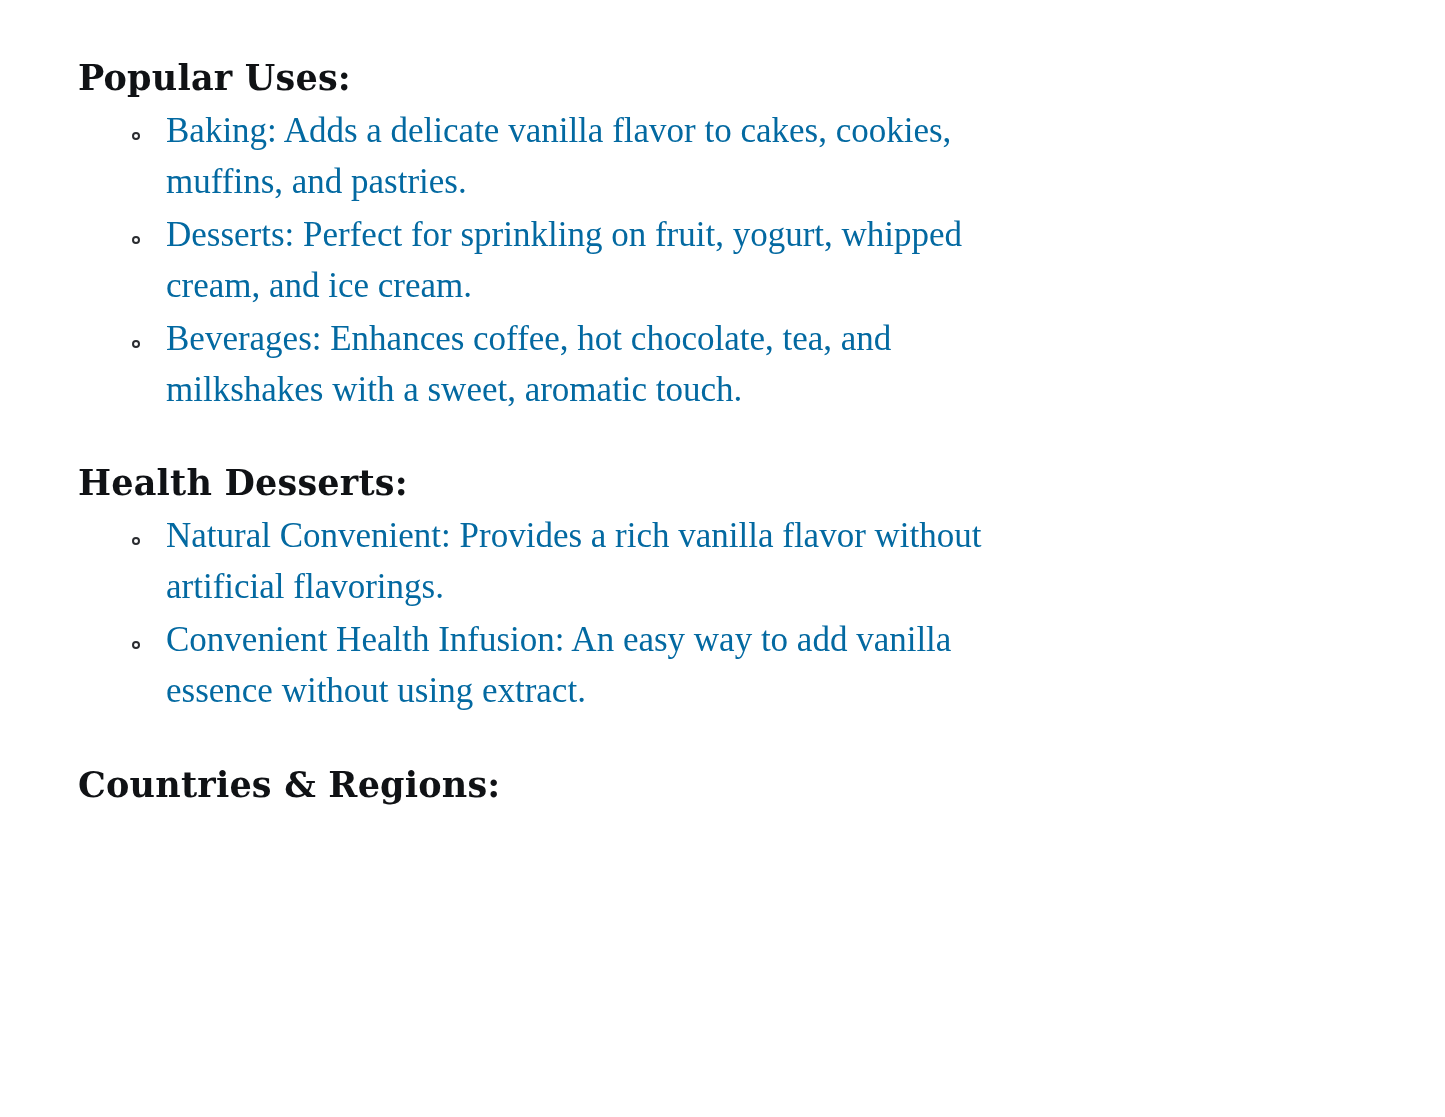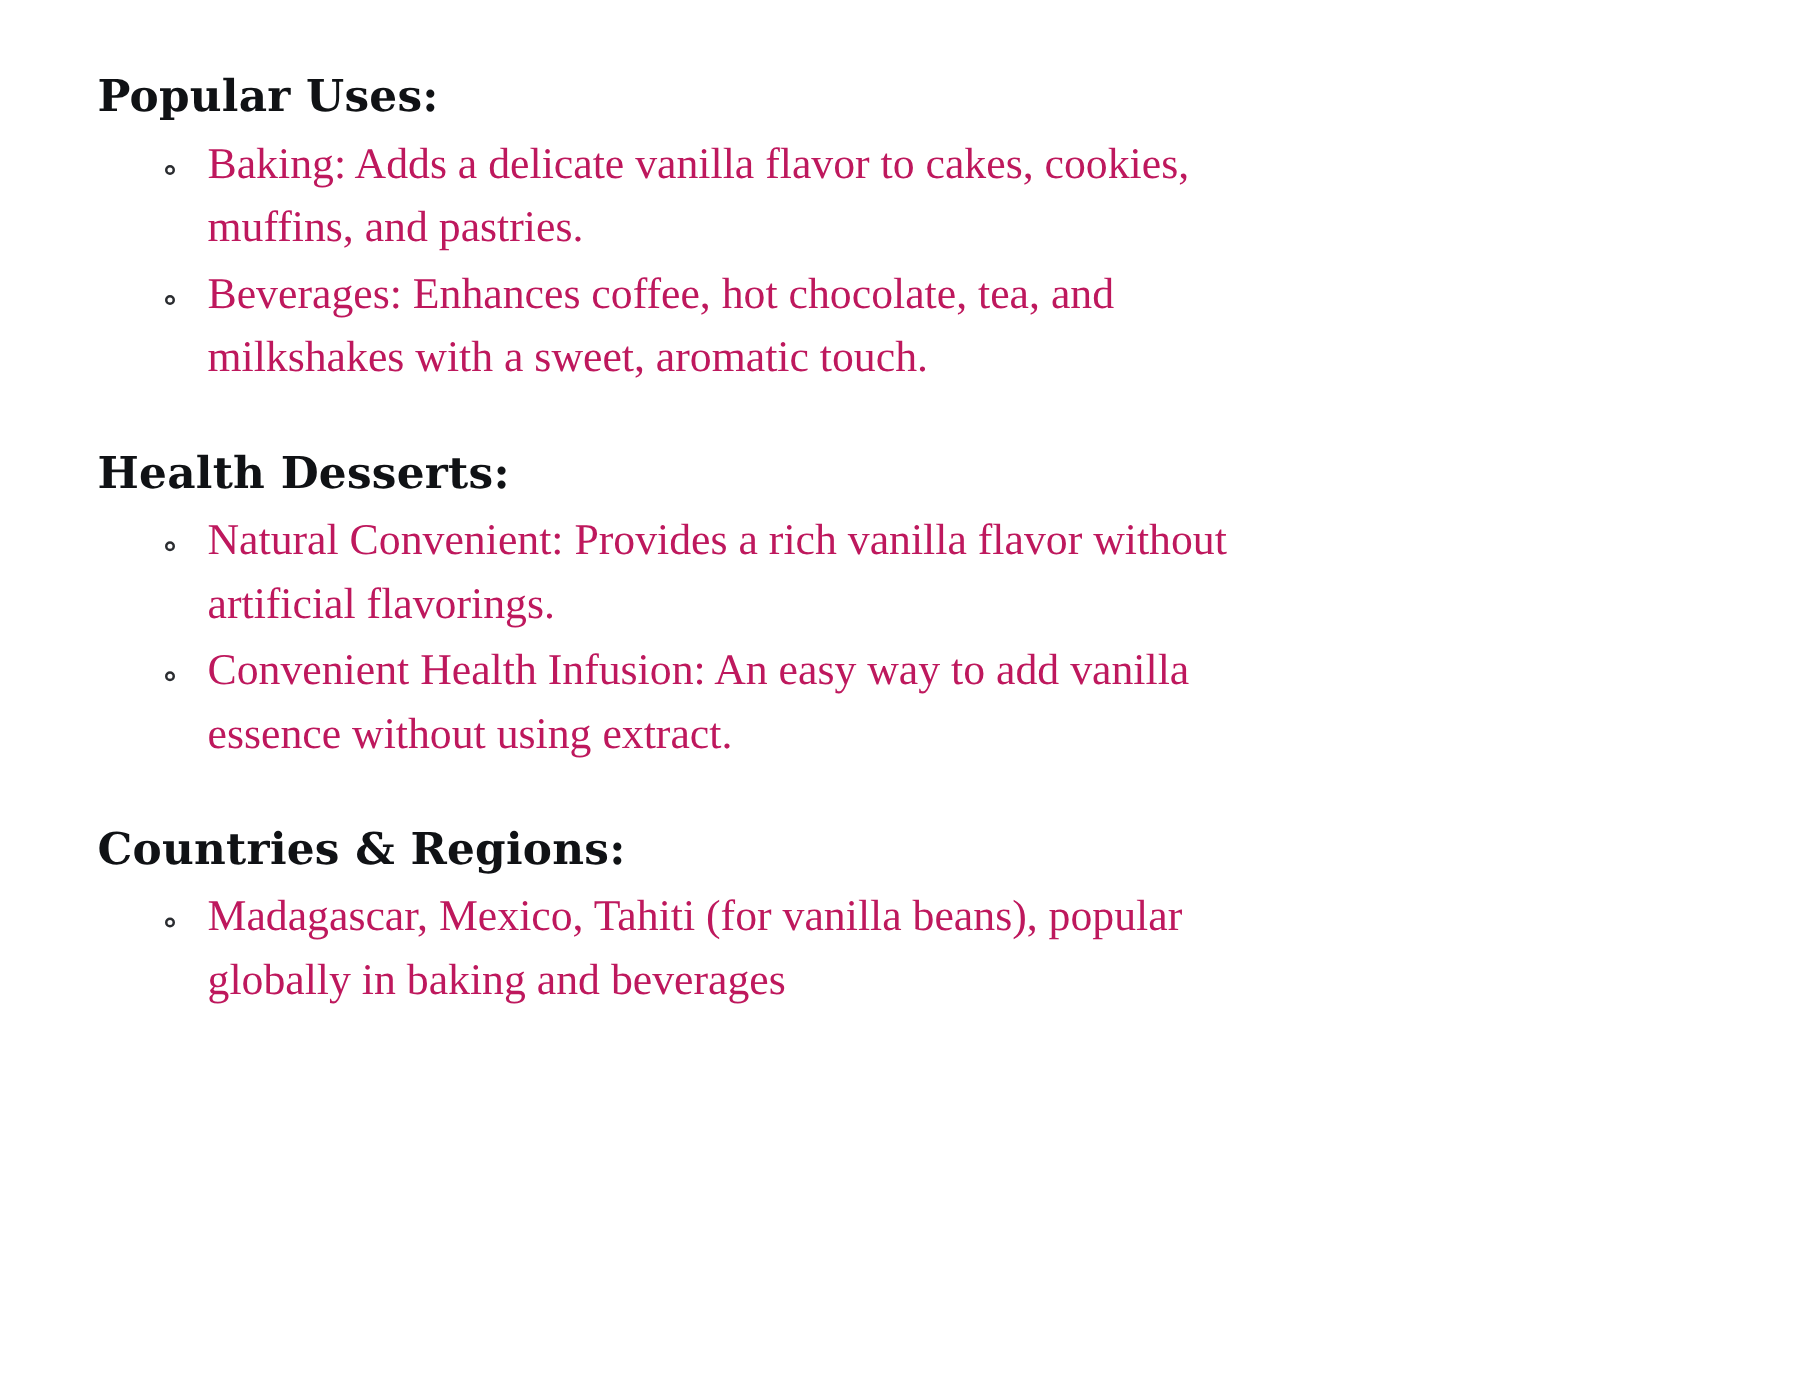--- a/index.html
+++ b/index.html
@@ -39,21 +39,21 @@
     list-style: none;
     margin: 0;
     padding: 0;
   }
   .bullet-item {
     position: relative;
     padding-left: 88px;
     font-family: "Liberation Serif", "DejaVu Serif", serif;
     font-size: 35px;
     line-height: 1.46;
-    color: #be185d;
+    color: #0369a1;
     margin: 0 0 2px 0;
   }
   .bullet-item::before {
     content: "";
     position: absolute;
     left: 54px;
     top: 27px;
     width: 8px;
     height: 8px;
     border: 2px solid #2a2c30;
@@ -63,32 +63,30 @@
 </style>
 </head>
 <body>
 
 <div class="page">
 
   <section class="section">
     <h2 class="section-heading">Popular Uses:</h2>
     <ul class="bullet-list">
       <li class="bullet-item">Baking: Adds a delicate vanilla flavor to cakes, cookies, muffins, and pastries.</li>
+      <li class="bullet-item">Desserts: Perfect for sprinkling on fruit, yogurt, whipped cream, and ice cream.</li>
       <li class="bullet-item">Beverages: Enhances coffee, hot chocolate, tea, and milkshakes with a sweet, aromatic touch.</li>
     </ul>
   </section>
 
   <section class="section">
     <h2 class="section-heading">Health Desserts:</h2>
     <ul class="bullet-list">
       <li class="bullet-item">Natural Convenient: Provides a rich vanilla flavor without artificial flavorings.</li>
       <li class="bullet-item">Convenient Health Infusion: An easy way to add vanilla essence without using extract.</li>
     </ul>
   </section>
 
   <section class="section">
     <h2 class="section-heading">Countries &amp; Regions:</h2>
-    <ul class="bullet-list">
-      <li class="bullet-item">Madagascar, Mexico, Tahiti (for vanilla beans), popular globally in baking and beverages</li>
-    </ul>
   </section>
 
 </div>
 
 </body></html>

